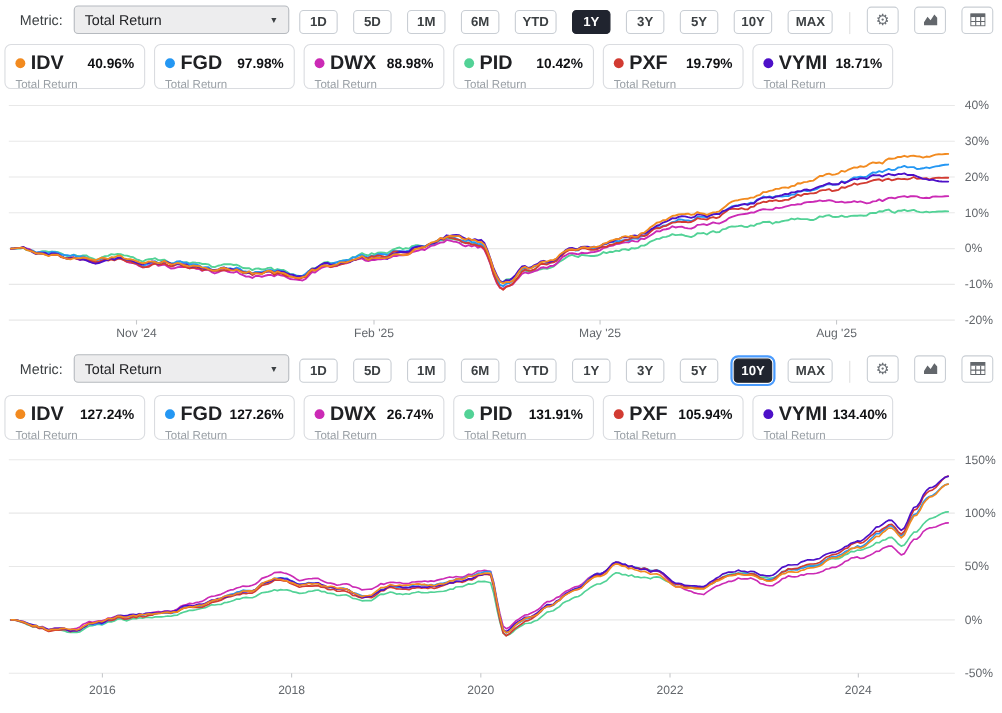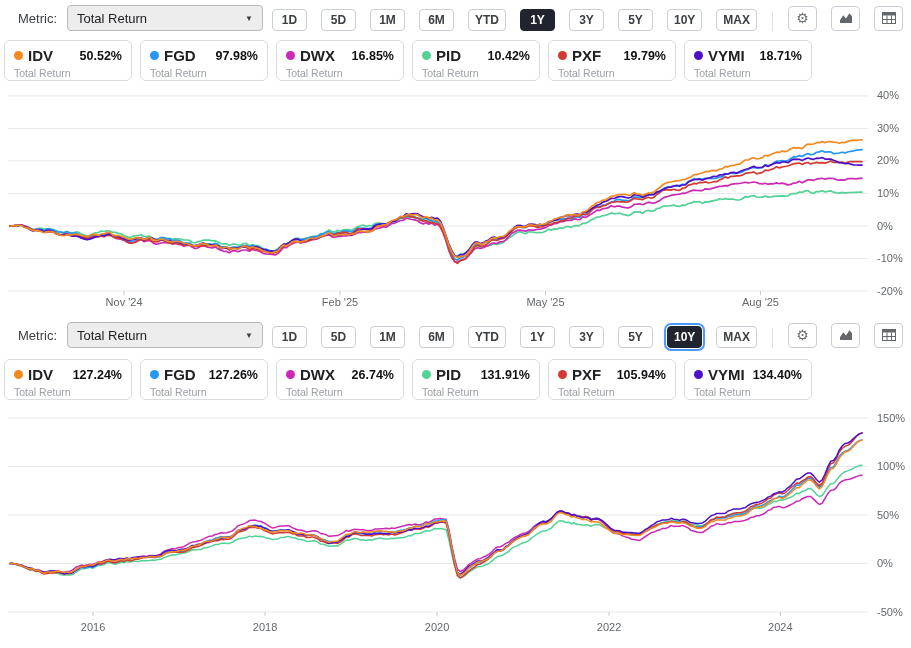--- a/index.html
+++ b/index.html
@@ -19,21 +19,21 @@
   .range-btn.focused{outline:2px solid #4a9bfd;outline-offset:1px;}
   .vsep{width:1px;height:20px;background:#e0e0e0;margin:0 1px;}
   .icon-btn{width:27px;height:23px;background:#fff;border:1px solid #c9ced4;border-radius:4px;
             display:flex;align-items:center;justify-content:center;color:#5f6368;cursor:pointer;}
   .gear-glyph{font-size:14px;color:#6b7076;line-height:1;}
   .legend{position:absolute;left:4px;display:flex;gap:8px;}
   .card{width:128px;height:41px;background:#fff;border:1px solid #dadce0;border-radius:6px;
         padding:6px 9px 0;box-sizing:border-box;cursor:pointer;}
   .card-top{display:flex;align-items:center;gap:5px;}
   .dot{width:9px;height:9px;border-radius:50%;flex:none;}
-  .ticker{font-size:15px;font-weight:700;color:#202124;}
+  .ticker{font-size:18px;font-weight:700;color:#202124;}
   .val{margin-left:auto;font-size:12.5px;font-weight:700;color:#101114;}
   .sub{font-size:10.5px;color:#9aa0a6;margin-top:3px;}
   svg.chart{position:absolute;left:0;display:block;}
 </style>
 </head>
 <body>
 
 <div class="app">
 
   <div class="toolbar" style="top:4px;">
@@ -73,37 +73,37 @@
         </svg>
       </div>
     </div>
   </div>
 
   <div class="legend" style="top:40px;">
     <div class="card">
       <div class="card-top">
           <span class="dot" style="background: rgb(242, 138, 31);"></span>
           <span class="ticker">IDV</span>
-          <span class="val">50.52%</span>
+          <span class="val">40.96%</span>
         </div>
       <div class="sub">Total Return</div>
     </div>
     <div class="card">
       <div class="card-top">
           <span class="dot" style="background: rgb(36, 151, 243);"></span>
           <span class="ticker">FGD</span>
           <span class="val">97.98%</span>
         </div>
       <div class="sub">Total Return</div>
     </div>
     <div class="card">
       <div class="card-top">
           <span class="dot" style="background: rgb(203, 42, 181);"></span>
           <span class="ticker">DWX</span>
-          <span class="val">16.85%</span>
+          <span class="val">88.98%</span>
         </div>
       <div class="sub">Total Return</div>
     </div>
     <div class="card">
       <div class="card-top">
           <span class="dot" style="background: rgb(82, 210, 150);"></span>
           <span class="ticker">PID</span>
           <span class="val">10.42%</span>
         </div>
       <div class="sub">Total Return</div>

